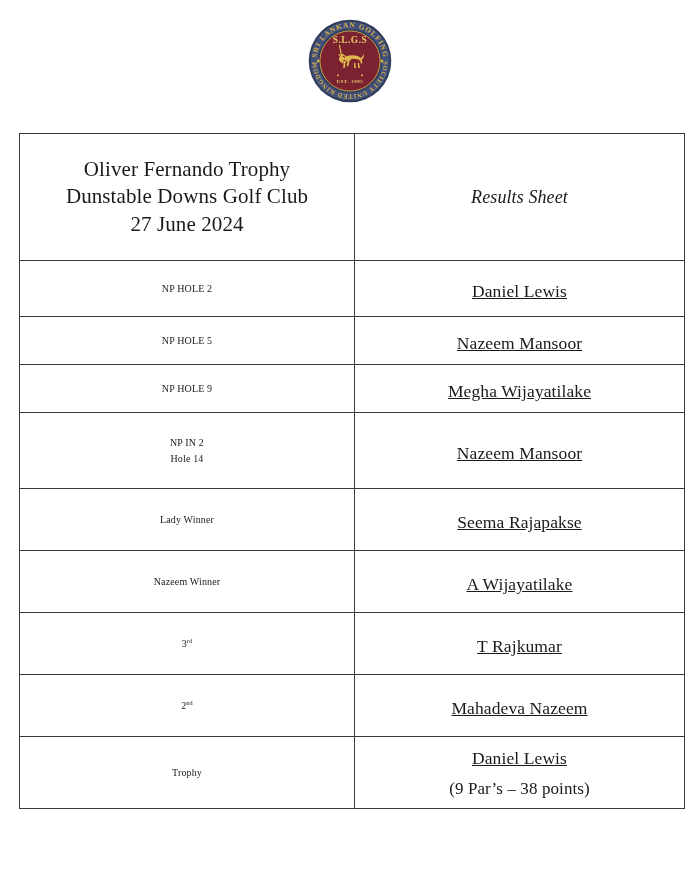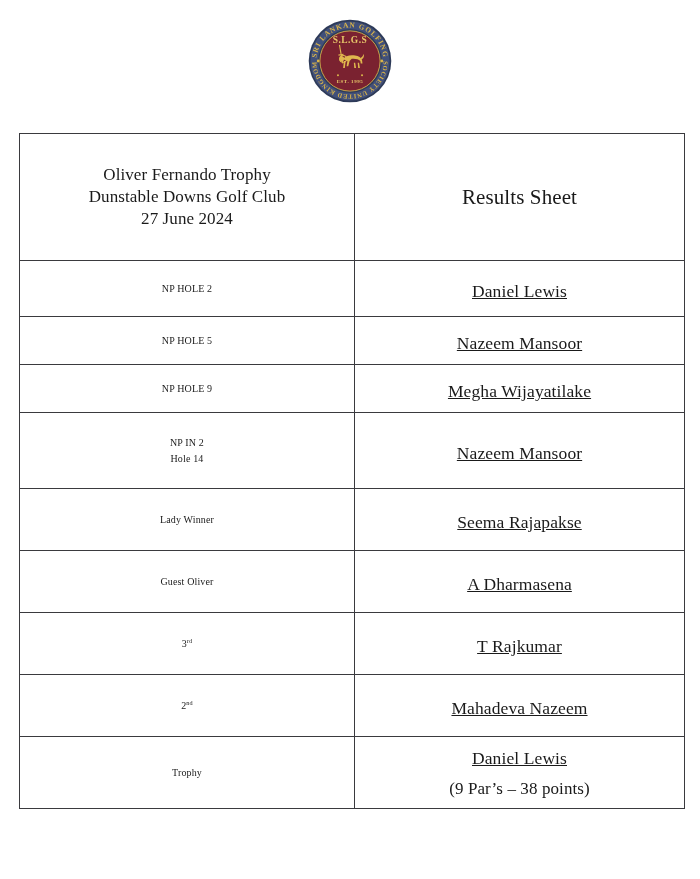--- a/index.html
+++ b/index.html
@@ -47,31 +47,32 @@
     padding: 0;
     vertical-align: middle;
     text-align: center;
   }
   .col-label { width: 334px; }
   .col-value { width: 329px; }
 
   
   .hdr-left {
     height: 126px;
-    font-size: 17px;
+    font-size: 21px;
     line-height: 1.30;
     letter-spacing: 0.1px;
     padding: 0 8px;
   }
   .hdr-right {
     height: 126px;
-    font-size: 21px;
+    font-size: 18px;
     vertical-align: top;
     padding-top: 28px;
     letter-spacing: 0.1px;
+    font-style: italic;
   }
 
   
   .lbl {
     font-size: 10px;
     line-height: 1.55;
     letter-spacing: 0.15px;
     padding: 0 6px;
   }
   .val {
@@ -221,24 +222,24 @@
       <td class="col-label lbl">
         <span>Lady Winner</span>
       </td>
       <td class="col-value val">
         <span class="val-shift">Seema Rajapakse</span>
       </td>
     </tr>
 
     <tr class="r6">
       <td class="col-label lbl">
-        <span>Guest Oliver</span>
-      </td>
-      <td class="col-value val">
-        <span class="val-shift">A Dharmasena</span>
+        <span>Nazeem Winner</span>
+      </td>
+      <td class="col-value val">
+        <span class="val-shift">A Wijayatilake</span>
       </td>
     </tr>
 
     <tr class="r7">
       <td class="col-label lbl">
         <span>3</span><sup>rd</sup>
       </td>
       <td class="col-value val">
         <span class="val-shift">T Rajkumar</span>
       </td>

